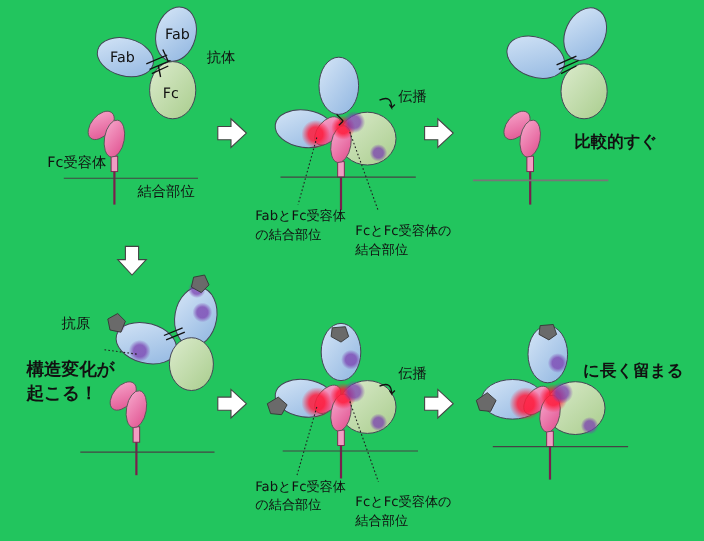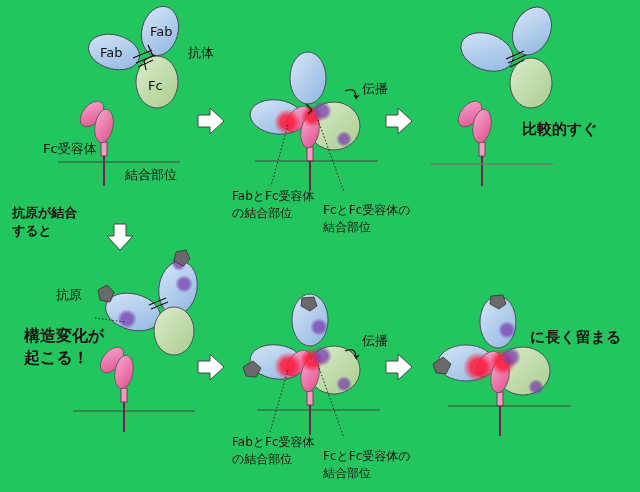--- a/index.html
+++ b/index.html
@@ -142,21 +142,20 @@
   </g>
   <line x1="448" y1="406" x2="571" y2="406" stroke="#444" stroke-width="1"></line>
 </svg>
 
 <div class="lbl" style="left:150px;top:23px;">Fab</div>
 <div class="lbl" style="left:100px;top:44px;">Fab</div>
 <div class="lbl" style="left:148px;top:77px;">Fc</div>
 <div class="lbl" style="left:188px;top:44px;">抗体</div>
 <div class="lbl" style="left:18px;top:140px;margin-left:25px;">Fc受容体</div>
 <div class="lbl" style="left:125px;top:166px;">結合部位</div>
-<div class="lbl bold ctr" style="left:12px;top:204px;font-size:13px;line-height:18px;"><span>抗原が結合</span><br><span>すると</span></div>
 
 <div class="lbl" style="left:362px;top:80px;">伝播</div>
 <div class="lbl ctr small" style="left:232px;top:188px;"><span>FabとFc受容体</span><br><span>の結合部位</span></div>
 <div class="lbl ctr small" style="left:323px;top:202px;"><span>FcとFc受容体の</span><br><span>結合部位</span></div>
 
 <div class="lbl bold ctr" style="left:522px;top:118px;"><span>比較的すぐ</span><br></div>
 
 <div class="lbl" style="left:56px;top:286px;">抗原</div>
 <div class="lbl bold ctr" style="left:24px;top:325px;font-size:16px;"><span>構造変化が</span><br><span>起こる！</span></div>
 

